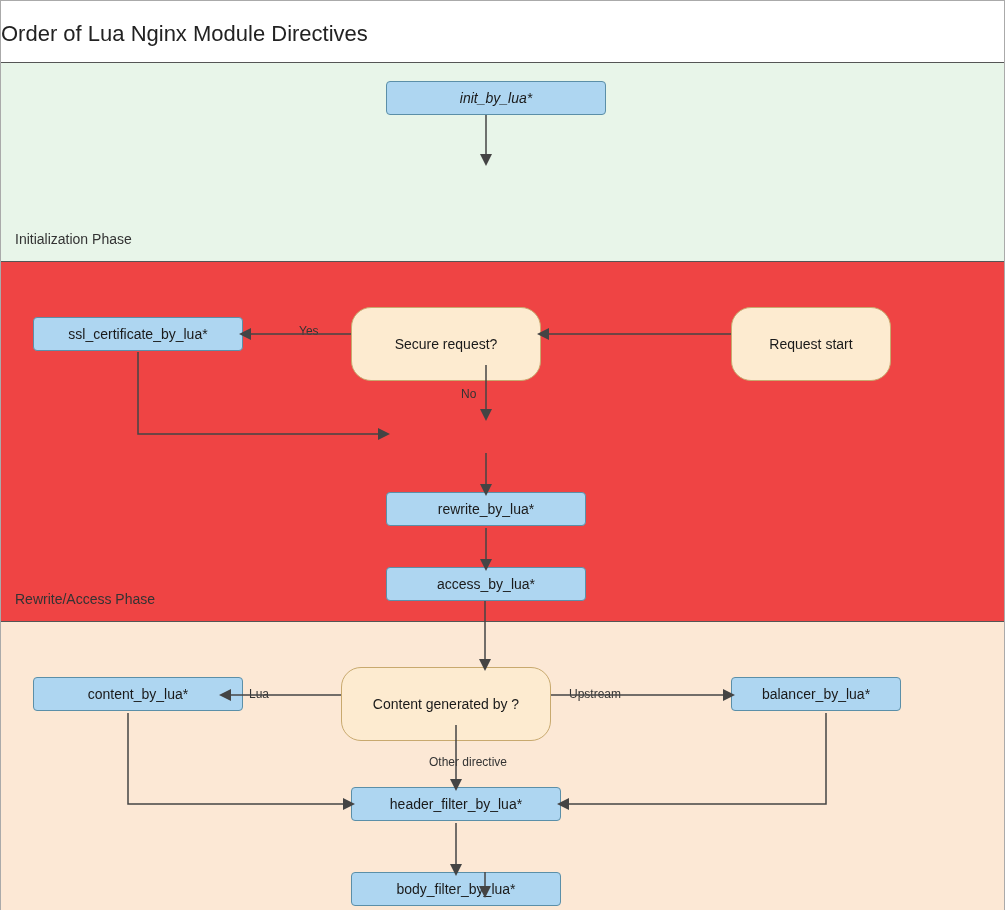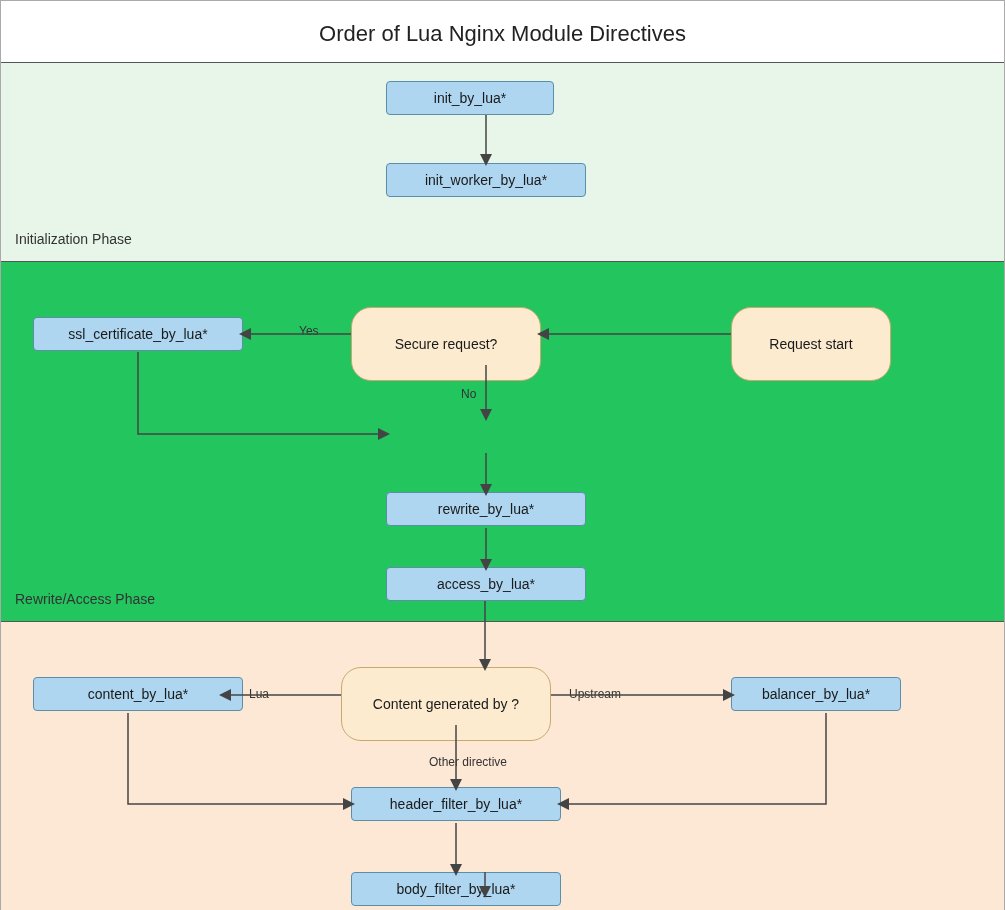--- a/index.html
+++ b/index.html
@@ -10,40 +10,40 @@
       min-height: 910px;
     }
 
     .diagram-container {
       width: 1005px;
       background: white;
       border: 1px solid #aaa;
     }
 
     .title-area {
-      text-align: center;
+      text-align: left;
       padding: 20px 0 15px 0;
       font-size: 22px;
       font-weight: normal;
       color: #222;
       background: white;
     }
 
     
     .phase-init {
       background: #e8f5e9;
       border-top: 1.5px solid #555;
       border-bottom: 1.5px solid #555;
       position: relative;
       padding: 20px 0 30px 0;
       min-height: 190px;
     }
 
     .phase-rewrite {
-      background: #22c55e;
+      background: #ef4444;
       border-bottom: 1.5px solid #555;
       position: relative;
       padding: 20px 0 30px 0;
       min-height: 360px;
     }
 
     .phase-content {
       background: #fce8d5;
       border-bottom: 1.5px solid #555;
       position: relative;
@@ -107,23 +107,22 @@
   </style>
 </head>
 <body>
 
 <div class="diagram-container">
 
   <div class="title-area">Order of Lua Nginx Module Directives</div>
 
   <div class="phase-init phase-wrap" style="height:200px;">
 
-    <div class="box" style="left:385px; top:18px; width:168px;">init_by_lua*</div>
-
-    <div class="box" style="left:385px; top:100px; width:200px;">init_worker_by_lua*</div>
+    <div class="box" style="left:385px; top:18px; width:220px;font-style:italic;">init_by_lua*</div>
+
 
     <svg class="svg-overlay">
 
       <defs>
         <marker id="arrow1" markerWidth="8" markerHeight="8" refX="4" refY="4" orient="auto">
           <path d="M0,0 L0,8 L8,4 z" fill="#444"></path>
         </marker>
       </defs>
       <line x1="485" y1="52" x2="485" y2="97" stroke="#444" stroke-width="1.5" marker-end="url(#arrow1)"></line>
     </svg>

